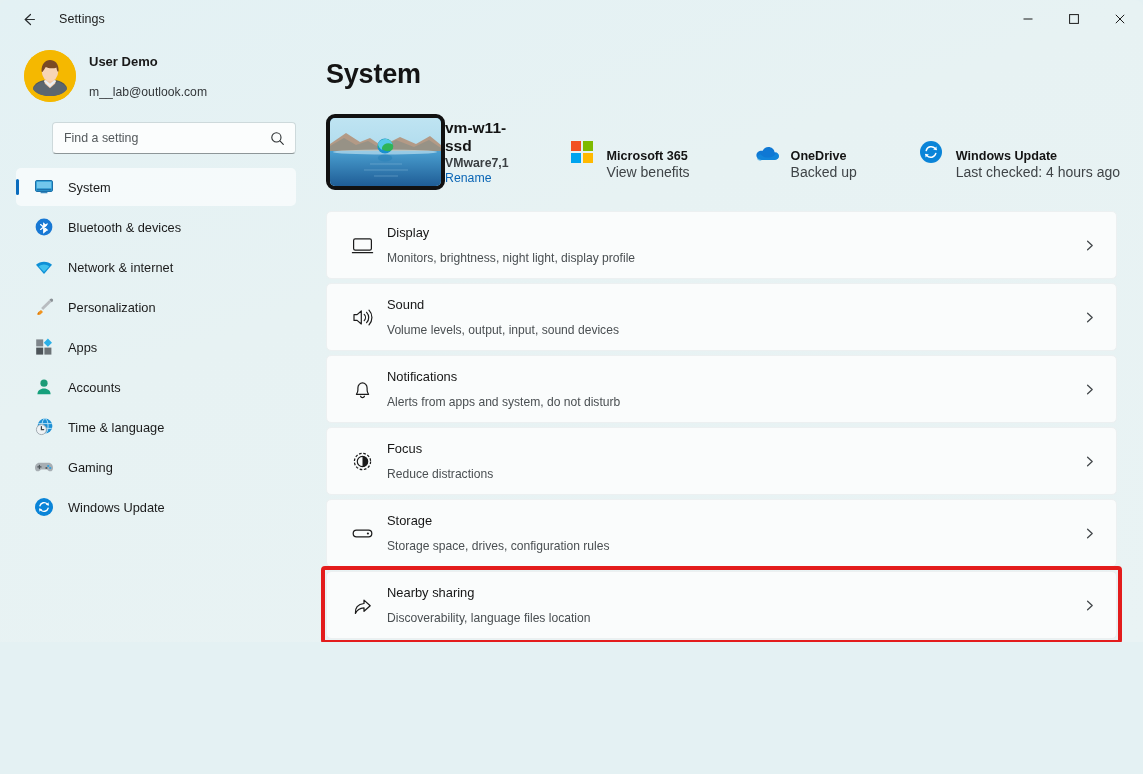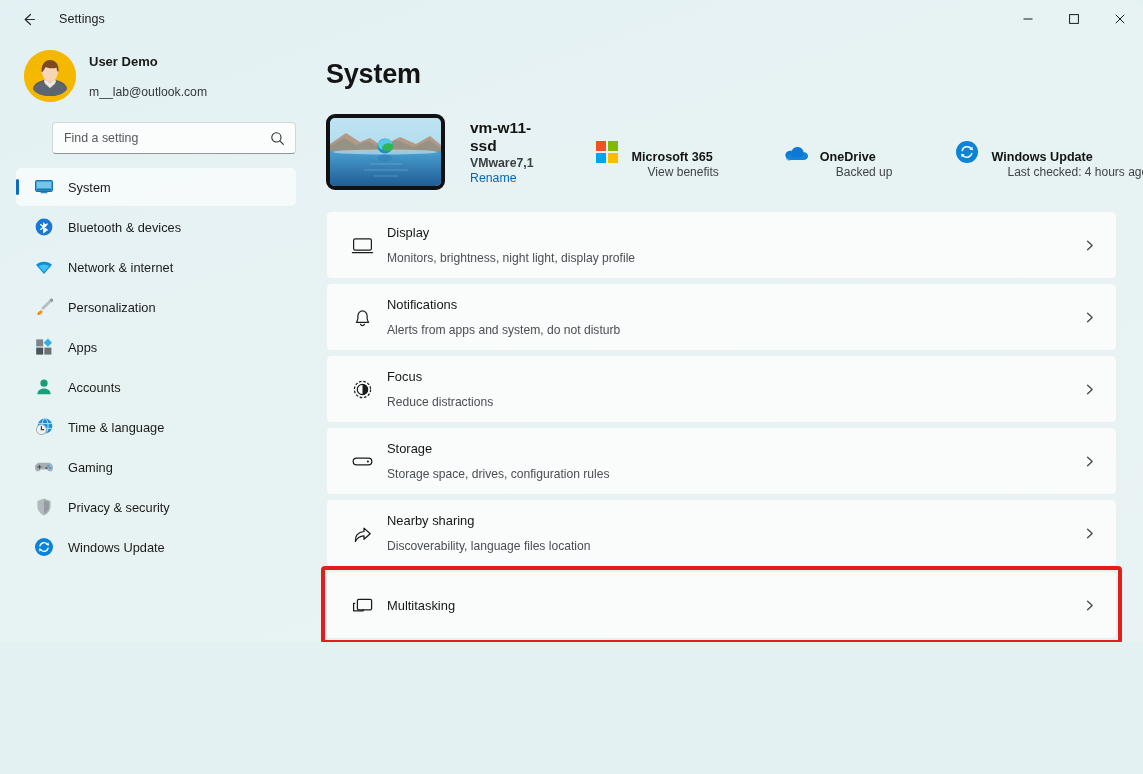--- a/index.html
+++ b/index.html
@@ -100,35 +100,35 @@
   
   #device-header {
     display:flex; align-items:center;
     margin-top:22px; height:80px;
   }
   #device-thumb {
     width:119px; height:76px; border-radius:9px;
     border:4px solid #111; background:#2d6f9e;
     overflow:hidden; flex:none; position:relative;
   }
-  #device-info { margin-left:25px; display:flex; flex-direction:column; gap:1px;justify-content:center; }
+  #device-info { display:flex; flex-direction:column; gap:1px;justify-content:center; }
   #device-name { font-size:15.5px; font-weight:700; color:#141414; }
   #device-model { font-size:12.3px; color:#3a3f42;font-weight:bold; }
   #device-rename { font-size:12.3px; color:#0a65b5; cursor:pointer; width:fit-content; }
 
   #status-cards { display:flex; margin-left:55px; gap:0; }
   .status-card {
     display:flex; align-items:center; gap:12px;
     padding:6px 10px; border-radius:5px; cursor:pointer;
     min-width:0;
   }
   .sc-ico { width:25px; height:25px; flex:none; display:flex; align-items:center; justify-content:center; }
   .sc-text { display:flex; flex-direction:column; gap:1px; }
   .sc-title { font-size:12.6px; font-weight:700; color:#141414; white-space:nowrap;margin-top:24px; }
-  .sc-sub { font-size:12px; color:#3f4447; white-space:nowrap;margin-left:16px; }
+  .sc-sub { font-size:14px; color:#3f4447; white-space:nowrap; }
   #card-m365 { margin-left:-4px; }
   #card-onedrive { margin-left:44px; }
   #card-winupdate { margin-left:42px; }
 
   
   #settings-list {
     margin-top:19px; display:flex; flex-direction:column; gap:4px;
     position:relative;
   }
   .set-row {
@@ -297,29 +297,20 @@
           <span class="nav-ico">
             <svg width="20" height="20" viewBox="0 0 20 20" fill="none">
               <path d="M5.4 5.8h9.2c2.6 0 4.4 2.4 4.4 5.1 0 2-1.1 3.4-2.8 3.4-1.4 0-2.2-.9-3.1-1.8h-6.2c-.9.9-1.7 1.8-3.1 1.8C2.1 14.3 1 12.9 1 10.9c0-2.7 1.8-5.1 4.4-5.1z" fill="#a7aeb3"></path>
               <path d="M5.4 8.3v3.2M3.8 9.9h3.2" stroke="#50575c" stroke-width="1.25" stroke-linecap="round"></path>
               <circle cx="14.2" cy="9" r="1.1" fill="#2d9fe0"></circle>
               <circle cx="16.2" cy="11" r="1.1" fill="#2d9fe0"></circle>
               <circle cx="12.4" cy="11" r="1.1" fill="#50575c"></circle>
             </svg>
           </span>
           <span>Gaming</span>
-        </div>
-        <div class="nav-item">
-          <span class="nav-ico">
-            <svg width="20" height="20" viewBox="0 0 20 20" fill="none">
-              <path d="M10 1.6l6.6 2.5v5.1c0 4.3-2.8 7.6-6.6 9.2-3.8-1.6-6.6-4.9-6.6-9.2V4.1z" fill="#b2b9be"></path>
-              <path d="M10 3.1l5.2 2v4.1c0 3.4-2.1 6.1-5.2 7.5z" fill="#949ca1"></path>
-            </svg>
-          </span>
-          <span>Privacy &amp; security</span>
         </div>
         <div class="nav-item">
           <span class="nav-ico">
             <svg width="20" height="20" viewBox="0 0 20 20" fill="none">
               <circle cx="10" cy="10" r="9" fill="#0a84d8"></circle>
               <path d="M5.9 8.8a4.3 4.3 0 017.4-1.7l.9.9" stroke="#fff" stroke-width="1.35" stroke-linecap="round"></path>
               <path d="M14.1 11.2a4.3 4.3 0 01-7.4 1.7l-.9-.9" stroke="#fff" stroke-width="1.35" stroke-linecap="round"></path>
               <path d="M14.6 5.3v2.8h-2.8z" fill="#fff"></path>
               <path d="M5.4 14.7v-2.8h2.8z" fill="#fff"></path>
             </svg>
@@ -428,20 +419,39 @@
           </div>
           <div class="set-chev">
             <svg width="13" height="13" viewBox="0 0 13 13" fill="none">
               <path d="M4.6 2.2l4.6 4.3-4.6 4.3" stroke="#43484b" stroke-width="1.3" stroke-linecap="round" stroke-linejoin="round"></path>
             </svg>
           </div>
         </div>
         <div class="set-row">
           <div class="set-ico">
             <svg width="23" height="23" viewBox="0 0 23 23" fill="none">
+              <path d="M3 8.6h3.1L10.3 5v13L6.1 14.4H3z" stroke="#1b1b1b" stroke-width="1.2" stroke-linejoin="round"></path>
+              <path d="M13.2 8.4a4.4 4.4 0 010 6.2" stroke="#1b1b1b" stroke-width="1.2" stroke-linecap="round"></path>
+              <path d="M15.6 6.3a7.5 7.5 0 010 10.4" stroke="#1b1b1b" stroke-width="1.2" stroke-linecap="round"></path>
+              <path d="M18 4.2a10.6 10.6 0 010 14.6" stroke="#1b1b1b" stroke-width="1.2" stroke-linecap="round"></path>
+            </svg>
+          </div>
+          <div class="set-text">
+            <div class="set-title">Sound</div>
+            <div class="set-sub">Volume levels, output, input, sound devices</div>
+          </div>
+          <div class="set-chev">
+            <svg width="13" height="13" viewBox="0 0 13 13" fill="none">
+              <path d="M4.6 2.2l4.6 4.3-4.6 4.3" stroke="#43484b" stroke-width="1.3" stroke-linecap="round" stroke-linejoin="round"></path>
+            </svg>
+          </div>
+        </div>
+        <div class="set-row">
+          <div class="set-ico">
+            <svg width="23" height="23" viewBox="0 0 23 23" fill="none">
               <path d="M5.4 16.3c1-1.2 1.5-2.4 1.5-4.2V9.9c0-2.8 2.1-5 4.6-5s4.6 2.2 4.6 5v2.2c0 1.8.5 3 1.5 4.2z" stroke="#1b1b1b" stroke-width="1.2" stroke-linejoin="round"></path>
               <path d="M9.6 18.2a2 2 0 003.8 0" stroke="#1b1b1b" stroke-width="1.2" stroke-linecap="round"></path>
             </svg>
           </div>
           <div class="set-text">
             <div class="set-title">Notifications</div>
             <div class="set-sub">Alerts from apps and system, do not disturb</div>
           </div>
           <div class="set-chev">
             <svg width="13" height="13" viewBox="0 0 13 13" fill="none">

